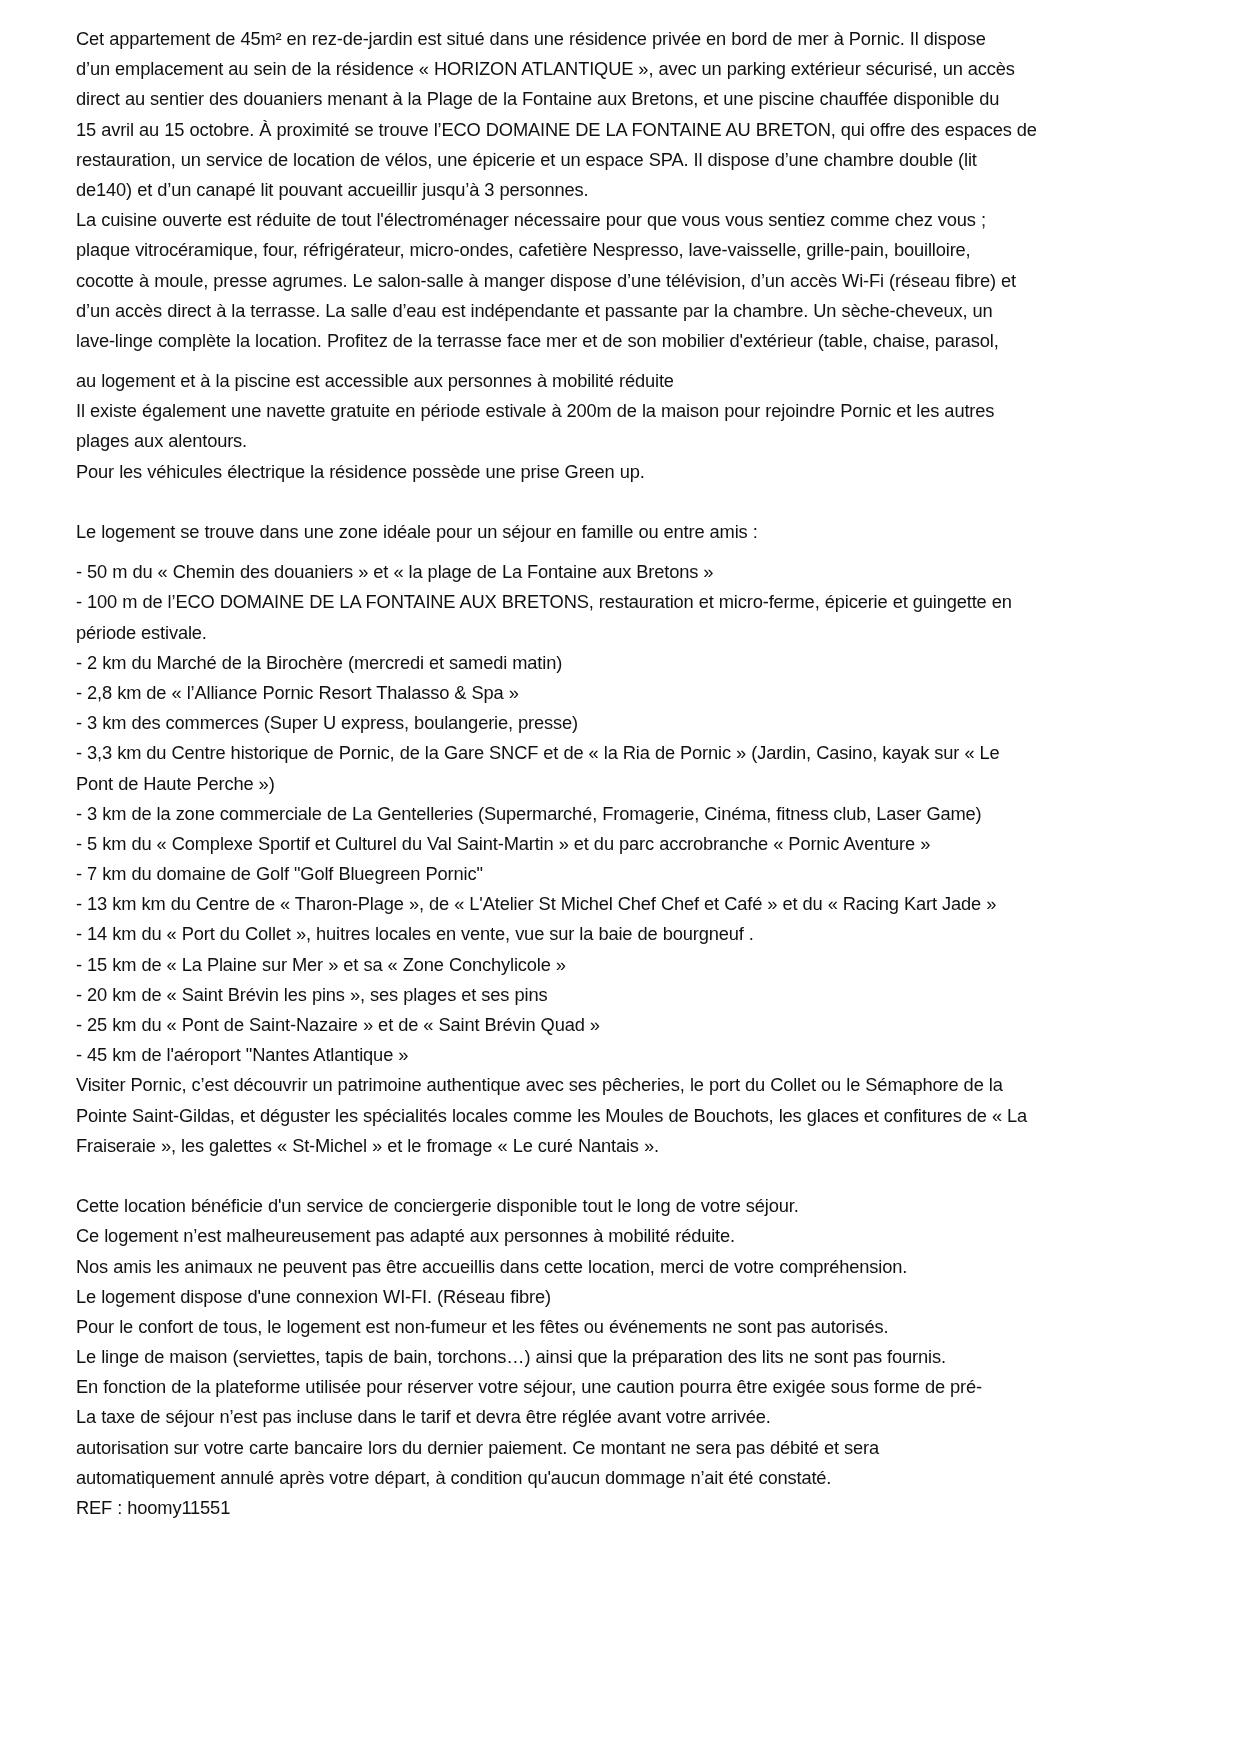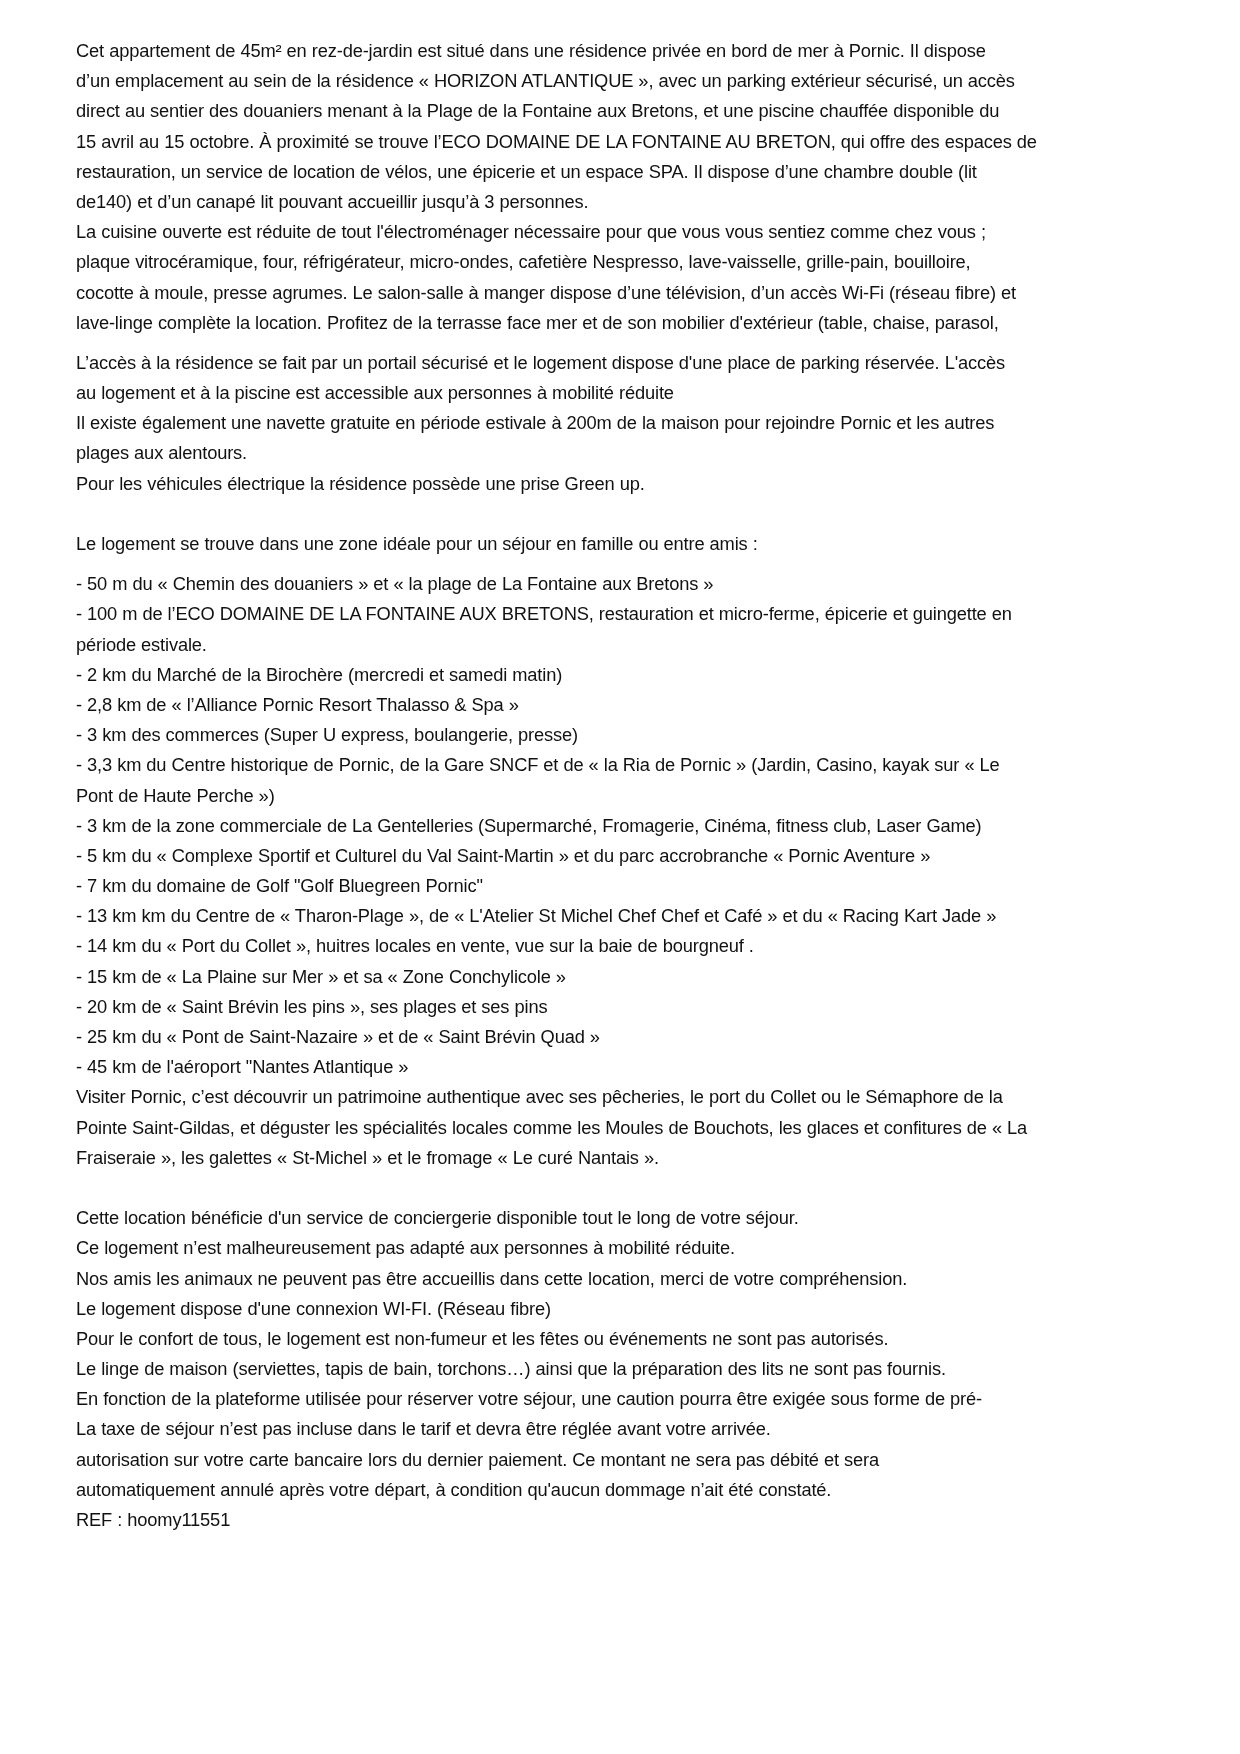--- a/index.html
+++ b/index.html
@@ -9,21 +9,21 @@
     }
     body {
       width: 1240px;
       height: 1754px;
       overflow: hidden;
       position: relative;
     }
     .page {
       position: absolute;
       left: 76px;
-      top: 36px;
+      top: 24px;
       width: 1110px;
       font-family: "Liberation Sans", sans-serif;
       font-size: 18.3px;
       line-height: 30.2px;
       color: #111111;
       letter-spacing: -0.15px;
       word-spacing: 0.2px;
     }
     .line {
       display: block;
@@ -41,27 +41,27 @@
   <div>
     <span class="line">Cet appartement de 45m² en rez-de-jardin est situé dans une résidence privée en bord de mer à Pornic. Il dispose</span>
     <span class="line">d’un emplacement au sein de la résidence « HORIZON ATLANTIQUE », avec un parking extérieur sécurisé, un accès</span>
     <span class="line">direct au sentier des douaniers menant à la Plage de la Fontaine aux Bretons, et une piscine chauffée disponible du</span>
     <span class="line">15 avril au 15 octobre. À proximité se trouve l’ECO DOMAINE DE LA FONTAINE AU BRETON, qui offre des espaces de</span>
     <span class="line">restauration, un service de location de vélos, une épicerie et un espace SPA. Il dispose d’une chambre double (lit</span>
     <span class="line">de140) et d’un canapé lit pouvant accueillir jusqu’à 3 personnes.</span>
     <span class="line">La cuisine ouverte est réduite de tout l'électroménager nécessaire pour que vous vous sentiez comme chez vous ;</span>
     <span class="line">plaque vitrocéramique, four, réfrigérateur, micro-ondes, cafetière Nespresso, lave-vaisselle, grille-pain, bouilloire,</span>
     <span class="line">cocotte à moule, presse agrumes. Le salon-salle à manger dispose d’une télévision, d’un accès Wi-Fi (réseau fibre) et</span>
+    <span class="line">d’un accès direct à la terrasse. La salle d’eau est indépendante et passante par la chambre. Un sèche-cheveux, un</span>
     <span class="line">lave-linge complète la location. Profitez de la terrasse face mer et de son mobilier d'extérieur (table, chaise, parasol,</span>
   </div>
 
   <div class="gap-small"></div>
 
   <div>
-    <span class="line">L’accès à la résidence se fait par un portail sécurisé et le logement dispose d'une place de parking réservée. L'accès</span>
     <span class="line">au logement et à la piscine est accessible aux personnes à mobilité réduite</span>
     <span class="line">Il existe également une navette gratuite en période estivale à 200m de la maison pour rejoindre Pornic et les autres</span>
     <span class="line">plages aux alentours.</span>
     <span class="line">Pour les véhicules électrique la résidence possède une prise Green up.</span>
   </div>
 
   <div class="gap-line"></div>
 
   <span class="line">Le logement se trouve dans une zone idéale pour un séjour en famille ou entre amis :</span>
 

